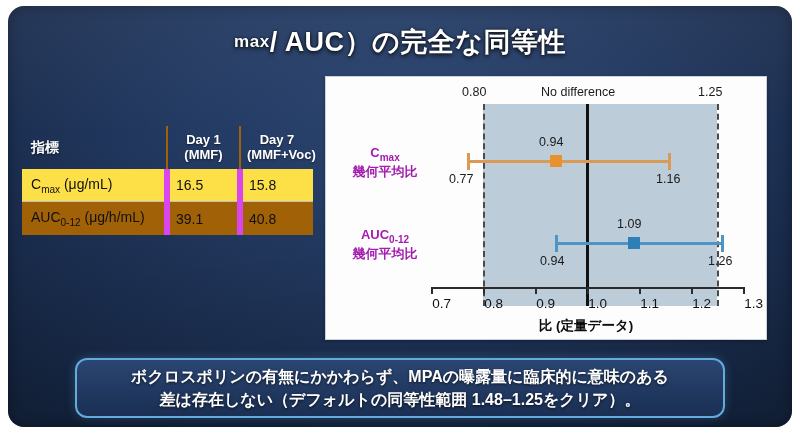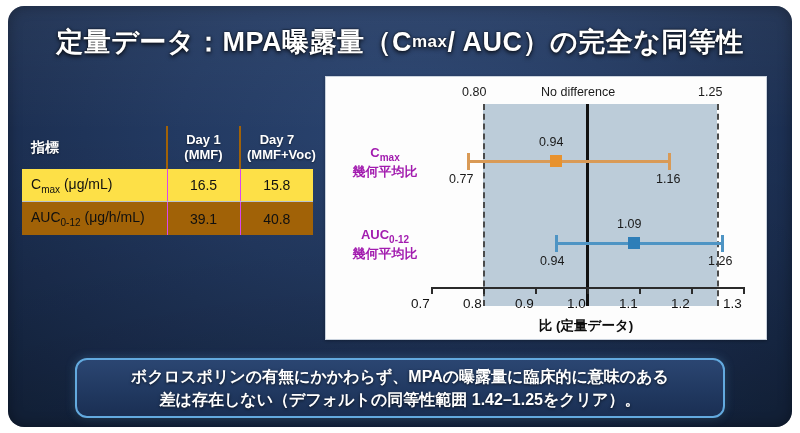--- a/index.html
+++ b/index.html
@@ -52,23 +52,22 @@
     text-shadow:0 1px 2px rgba(0,0,0,.5);
   }
   table.data th.metric{
     text-align:left;padding-left:9px;font-size:14px;
   }
   table.data th+th{border-left:2px solid #a16207;}
   table.data td{
     padding:7px 6px;
     font-size:14px;
     color:#101010;
-    text-align:center;
     vertical-align:middle;
-    border-left:1px solid #d946ef;
+    border-left:6px solid #d946ef;
   }
   table.data td.metric{
     text-align:left;padding-left:9px;border-left:none;white-space:nowrap;
   }
   table.data tr.r1 td{background:#fde047;}
   table.data tr.r2 td{background:#a16207;}
   table.data tr.r1 td{border-bottom:1px solid #b9c2cd;}
   .sb{font-size:10px;vertical-align:sub;}
 
   
@@ -98,21 +97,21 @@
     position:absolute;text-align:center;color:#a21caf;
     font-size:13px;font-weight:bold;line-height:1.25;white-space:nowrap;
   }
 
   .ebar{position:absolute;height:3px;}
   .cap{position:absolute;width:3px;}
   .pt{position:absolute;}
 
   .axisline{position:absolute;background:#2b2b2b;height:2px;}
   .tick{position:absolute;background:#2b2b2b;width:2px;}
-  .ticklbl{position:absolute;font-size:13.5px;color:#121212;font-weight:normal;text-align:left;}
+  .ticklbl{position:absolute;font-size:13.5px;color:#121212;font-weight:normal;text-align:right;}
   .axistitle{position:absolute;font-size:13.5px;color:#0d0d0d;font-weight:bold;text-align:center;}
 
   
   .caption{
     position:absolute;left:75px;top:358px;width:650px;height:60px;
     border:2px solid #63aadf;
     border-radius:12px;
     background:linear-gradient(180deg,#2b4672 0%,#213961 55%,#1a2f53 100%);
     box-shadow:0 0 10px rgba(99,170,223,.35), 0 2px 6px rgba(0,0,0,.4);
     display:flex;align-items:center;justify-content:center;
@@ -127,21 +126,20 @@
 </style>
 </head>
 <body>
 
 <div id="slide">
 
   <div class="card-bg"></div>
   <div class="card-vig"></div>
 
   <div class="title">
-    <span>定量データ：MPA曝露量（C</span>
       <span class="sub">max</span>
       <span> / AUC）の完全な同等性</span>
   </div>
 
   <div class="hdr-rule"></div>
   <table class="data">
     <colgroup>
         <col style="width:145px">
         <col style="width:73px">
         <col style="width:73px">
@@ -232,16 +230,16 @@
       <div class="ticklbl" style="left:293px;top:219px;width:40px;">1.1</div>
       <div class="ticklbl" style="left:345px;top:219px;width:40px;">1.2</div>
       <div class="ticklbl" style="left:397px;top:219px;width:40px;">1.3</div>
 
       <div class="axistitle" style="left:155px;top:240px;width:210px;">比 (定量データ)</div>
     </div>
   </div>
 
   <div class="caption">
     <div class="ctext">ボクロスポリンの有無にかかわらず、MPAの曝露量に臨床的に意味のある
-差は存在しない（デフォルトの同等性範囲 1.42–1.25をクリア）。</div>
+差は存在しない（デフォルトの同等性範囲 1.48–1.25をクリア）。</div>
   </div>
 
 </div>
 
 </body></html>

